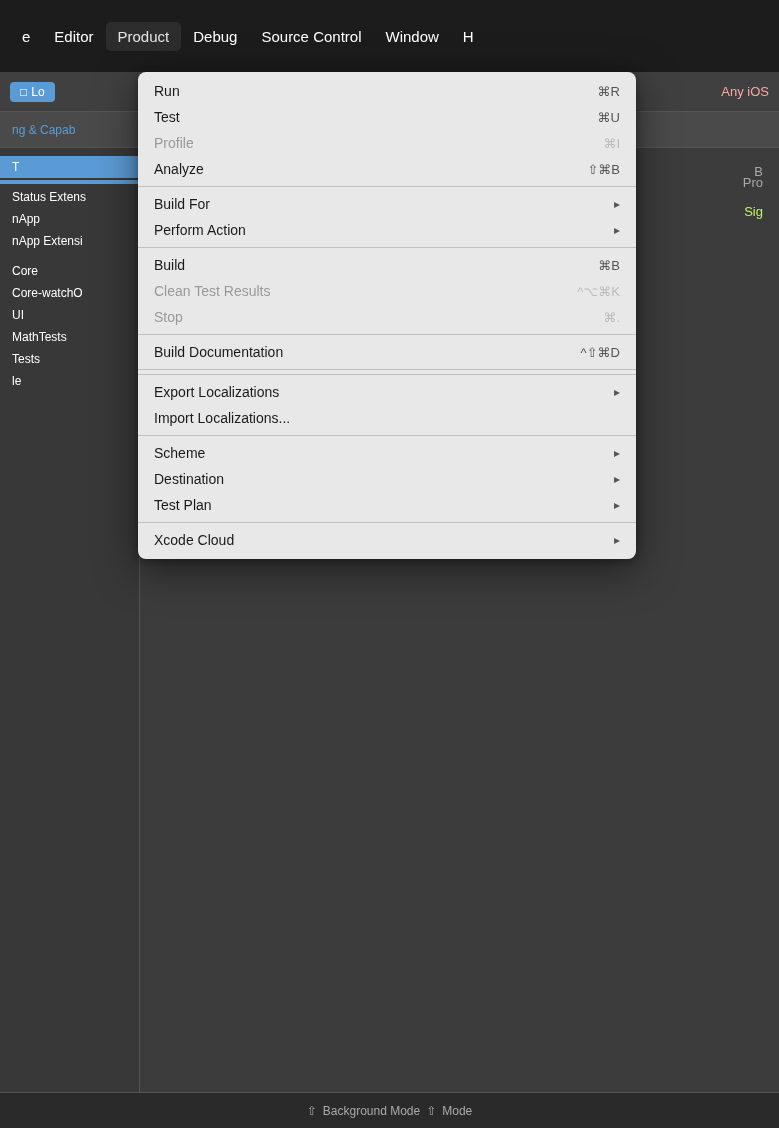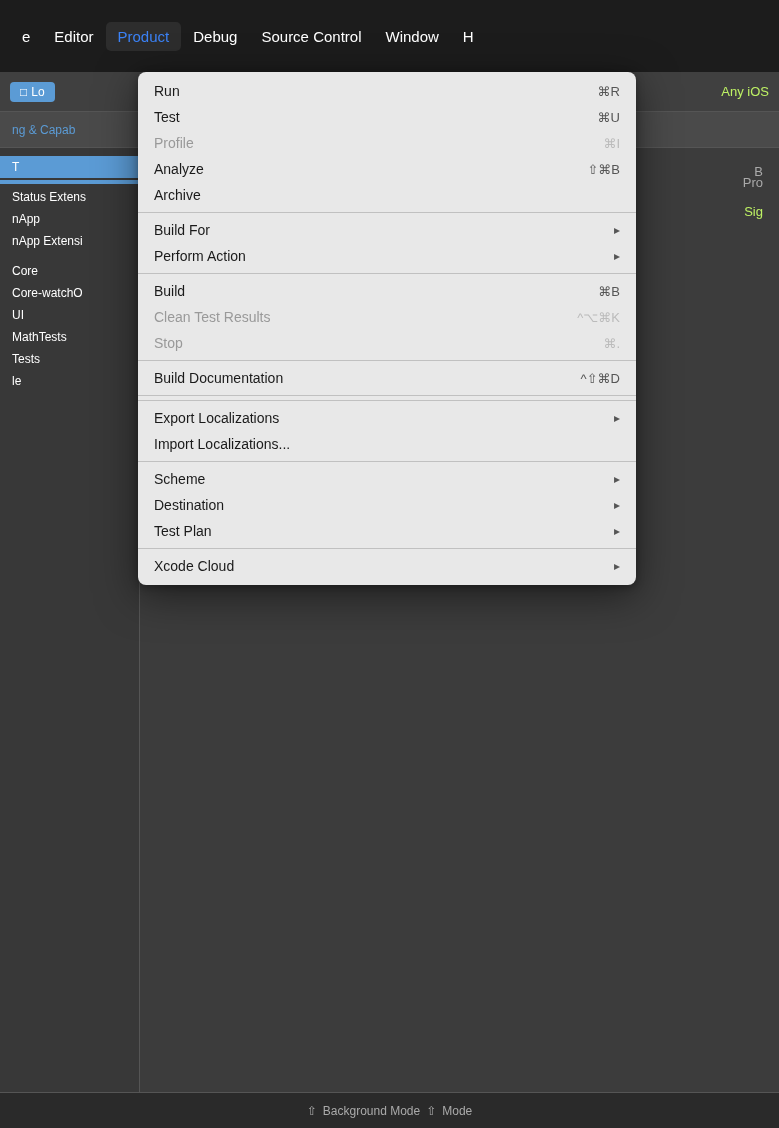--- a/index.html
+++ b/index.html
@@ -32,21 +32,21 @@
       font-size: 15px;
       font-weight: 400;
       padding: 6px 12px;
       border-radius: 5px;
       cursor: pointer;
       white-space: nowrap;
     }
 
     .menu-bar-item.product-active {
       background: #2d2d2d;
-      color: #3b82f6;
+      color: #e5e5e5;
     }
 
     
     .bg-content {
       position: absolute;
       top: 72px;
       left: 0;
       width: 779px;
       height: calc(1128px - 72px);
       background: #3c3c3c;
@@ -69,21 +69,21 @@
       padding: 3px 10px;
       border-radius: 4px;
       margin-right: 8px;
       display: flex;
       align-items: center;
       gap: 4px;
     }
 
     .bg-right-toolbar {
       margin-left: auto;
-      color: #bef264;
+      color: #fca5a5;
       font-size: 13px;
       display: flex;
       align-items: center;
       gap: 8px;
     }
 
     .bg-signing-bar {
       height: 36px;
       background: #4a4a4a;
       display: flex;
@@ -298,24 +298,20 @@
       <span class="menu-item-shortcut">⌘U</span>
     </div>
     <div class="menu-item disabled">
       <span class="menu-item-label">Profile</span>
       <span class="menu-item-shortcut">⌘I</span>
     </div>
     <div class="menu-item">
       <span class="menu-item-label">Analyze</span>
       <span class="menu-item-shortcut">⇧⌘B</span>
     </div>
-    <div class="menu-item">
-      <span class="menu-item-label">Archive</span>
-      <span class="menu-item-shortcut"></span>
-    </div>
 
     <div class="menu-separator"></div>
 
     <div class="menu-item">
       <span class="menu-item-label">Build For</span>
       <span class="arrow-right">▸</span>
     </div>
     <div class="menu-item">
       <span class="menu-item-label">Perform Action</span>
       <span class="arrow-right">▸</span>

